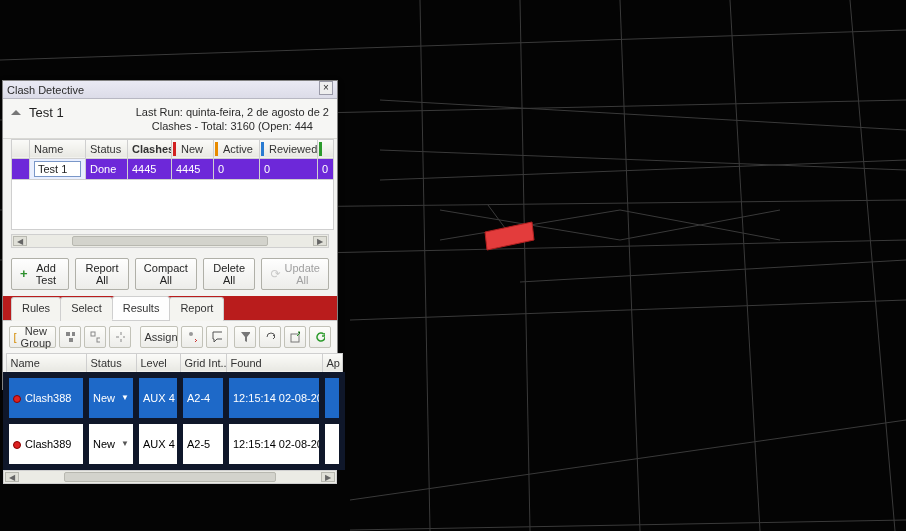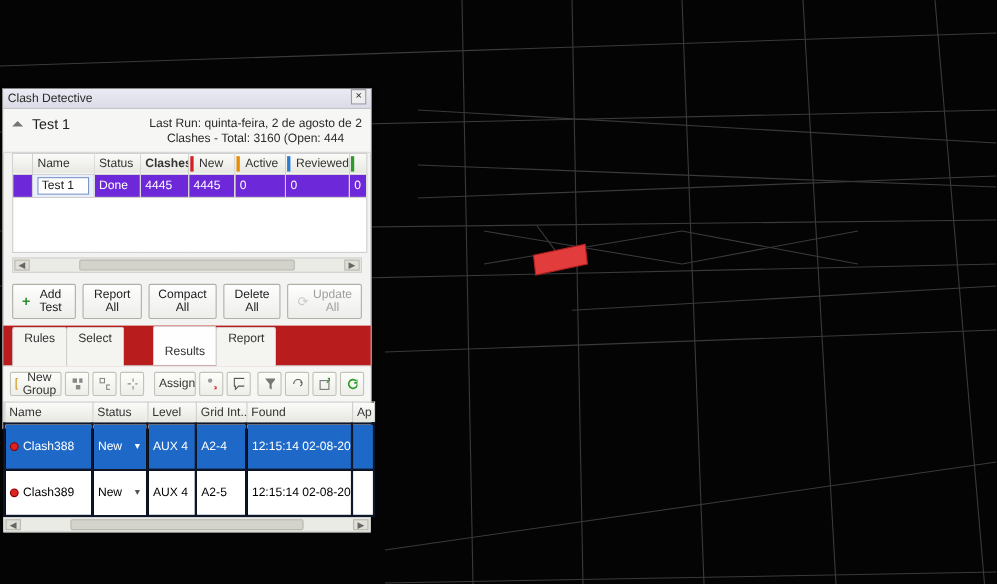--- a/index.html
+++ b/index.html
@@ -80,40 +80,40 @@
 .sync { font-size: 12px; }
 
 .tabs {
   display: flex; padding: 0 8px; background: #b91c1c; border-bottom: 1px solid #cfcfcf;
 }
 .tab {
   padding: 4px 10px 5px; border: 1px solid #cfcfcf; border-bottom: none;
   margin-right: -1px; background: #f4f4f0; cursor: pointer; color: #333;
   border-radius: 3px 3px 0 0; position: relative; top: 1px;
 }
-.tab.active { background: #fefefe; top: 0; padding-top: 17px; border-bottom: 1px solid #fefefe; margin-left: 27px; }
+.tab.active { background: #fefefe; top: 0; padding-top: 5px; border-bottom: 1px solid #fefefe; }
 
 .toolbar { padding: 5px 6px; display: flex; gap: 3px; align-items: center; background: #f6f6f4; }
 .tbtn {
   border: 1px solid #c2c2b8; background: linear-gradient(#fdfdfa, #ededea);
   min-width: 22px; height: 22px; border-radius: 2px; cursor: pointer;
   display: inline-flex; align-items: center; justify-content: center; padding: 0 5px;
   color: #333; gap: 4px;
 }
 .tbtn svg { display: block; }
 .spacer { flex: 1; }
 
 .clash-grid { width: 100%; border-collapse: collapse; table-layout: fixed; }
 .clash-grid th {
   background: linear-gradient(#fbfbf9, #e8e8e2);
   border: 1px solid #cfcfcf; padding: 3px 4px; text-align: left; color: #333; font-weight: normal;
   overflow: hidden; white-space: nowrap;
 }
 .clash-grid td {
-  border: 2px solid #0f172a; padding: 14px 4px; overflow: hidden; white-space: nowrap; background: #fff;
+  border: 6px solid #0f172a; padding: 14px 4px; overflow: hidden; white-space: nowrap; background: #fff;
 }
 .clash-grid tr.sel td { background: #1e69c8; color: #fff; }
 .dot { display: inline-block; width: 8px; height: 8px; border-radius: 50%; background: #d22; margin-right: 4px; vertical-align: middle; border: 1px solid #8a0000;}
 .status-cell { position: relative; }
 .dd { position: absolute; right: 2px; top: 50%; transform: translateY(-50%); width: 10px; height: 10px; font-size: 8px; color: #555; }
 .clash-grid tr.sel .dd { color: #fff; }
 .hscroll.bottom { margin: 0; border-top: 1px solid #cfcfcf; }
 </style>
 </head>
 <body>

